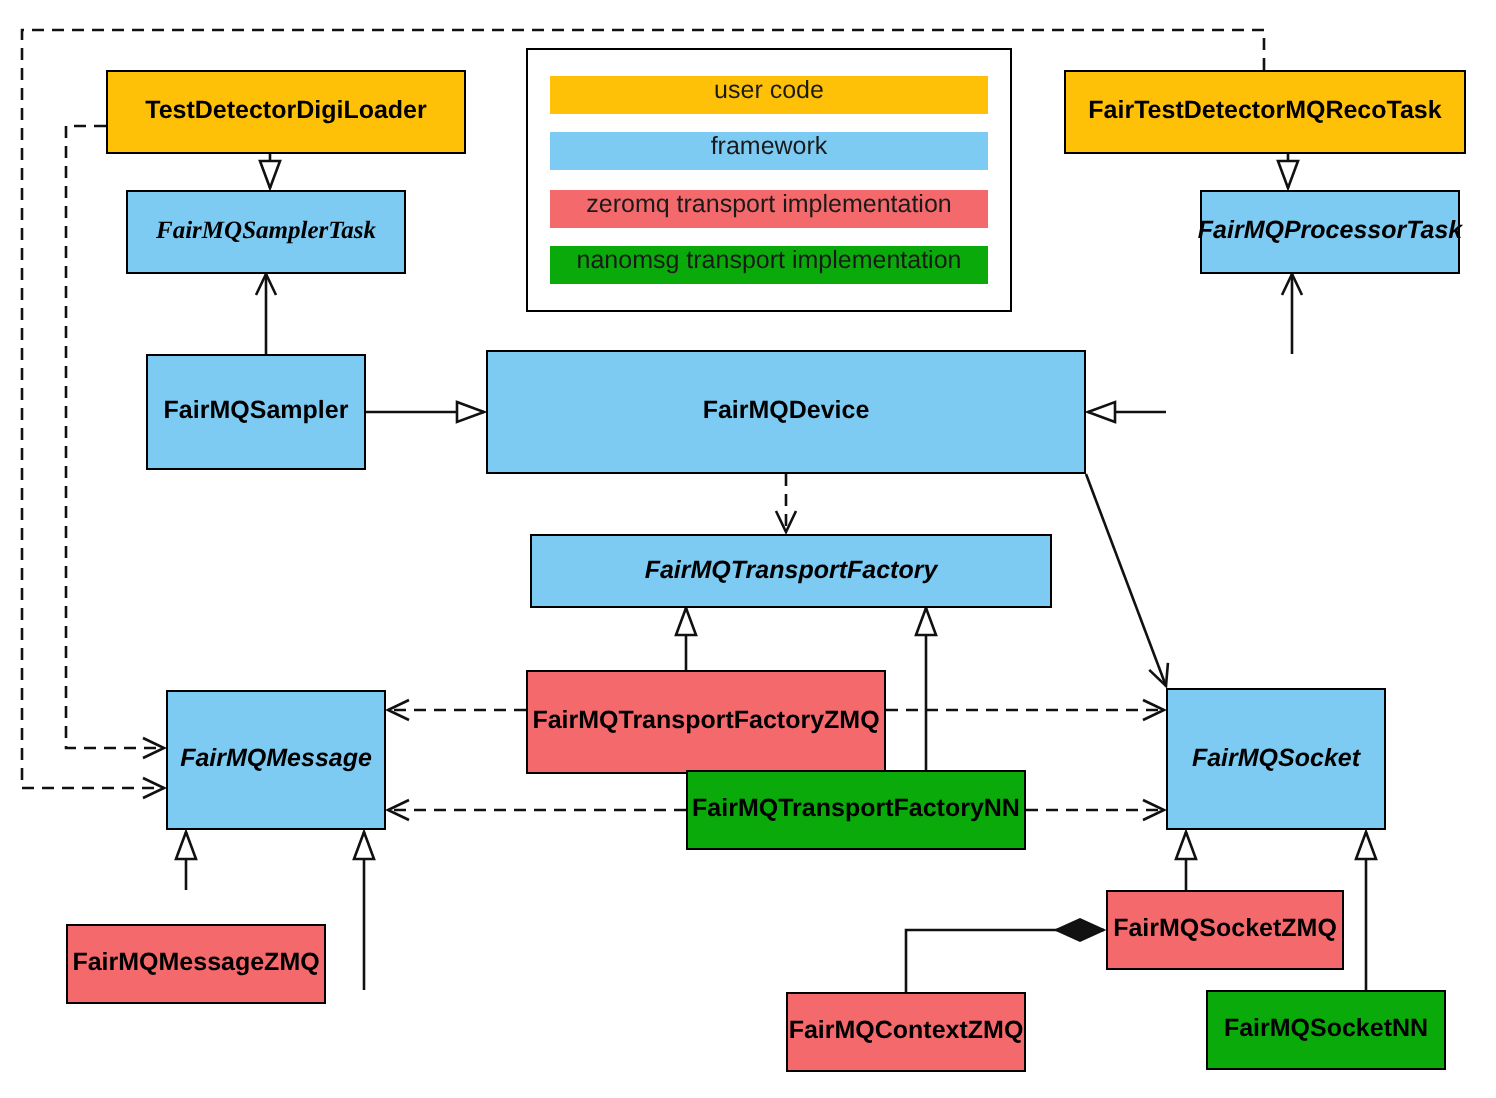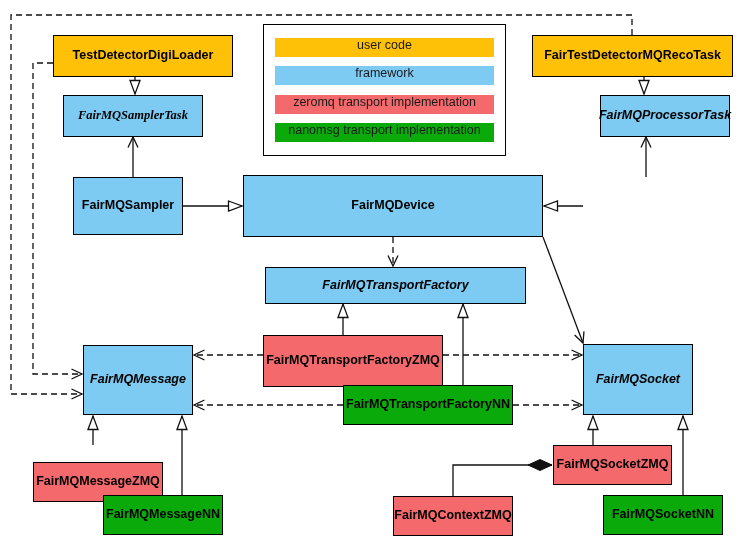--- a/index.html
+++ b/index.html
@@ -98,21 +98,20 @@
   <div class="node cat-fw abstract" style="left:265px;top:267px;width:261px;height:37px;">FairMQTransportFactory</div>
 
   <div class="node cat-zmq" style="left:263px;top:335px;width:180px;height:52px;">FairMQTransportFactoryZMQ</div>
 
   <div class="node cat-nn" style="left:343px;top:385px;width:170px;height:40px;">FairMQTransportFactoryNN</div>
 
   <div class="node cat-fw abstract" style="left:83px;top:345px;width:110px;height:70px;">FairMQMessage</div>
 
   <div class="node cat-zmq" style="left:33px;top:445px;width:130px;height:40px;margin-top:17px;">FairMQMessageZMQ</div>
 
-  <div class="node cat-nn" style="left:103px;top:495px;width:120px;height:40px;">FairMQMessageNN</div>
 
   <div class="node cat-fw abstract" style="left:583px;top:344px;width:110px;height:71px;">FairMQSocket</div>
 
   <div class="node cat-zmq" style="left:553px;top:445px;width:119px;height:40px;">FairMQSocketZMQ</div>
 
   <div class="node cat-nn" style="left:603px;top:495px;width:120px;height:40px;">FairMQSocketNN</div>
 
   <div class="node cat-zmq" style="left:393px;top:496px;width:120px;height:40px;">FairMQContextZMQ</div>
 
 </div>

